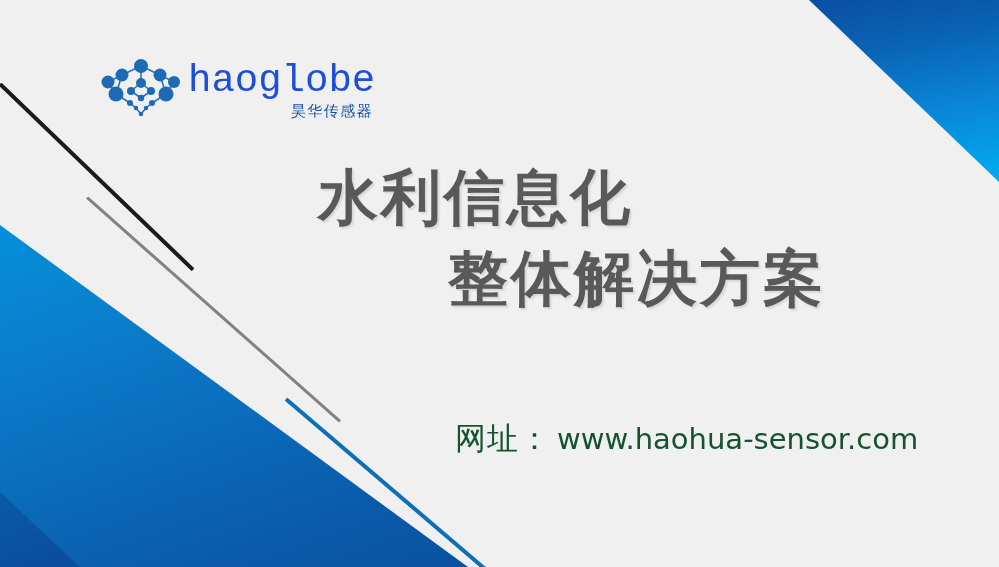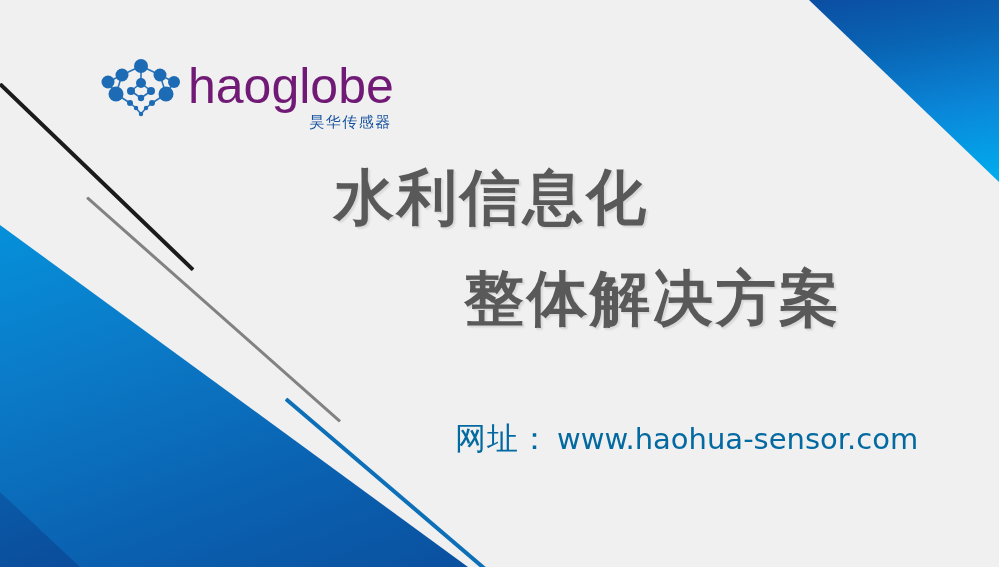--- a/index.html
+++ b/index.html
@@ -89,63 +89,63 @@
     flex: none;
   }
   .logo-text {
     margin-left: 6px;
     display: flex;
     flex-direction: column;
     align-items: flex-end;
     padding-top: 4px;
   }
   .logo-word {
-    font-family: Liberation Sans, sans-serif;
-    font-size: 50px;
+    font-family: Liberation Mono, monospace;
+    font-size: 39px;
     line-height: 0.98;
     letter-spacing: 0px;
     font-weight: 400;
-    color: #701a75;
+    color: #1d4ed8;
   }
   .logo-sub {
     font-family: "Liberation Sans", sans-serif;
     font-size: 15px;
     font-weight: normal;
     letter-spacing: 1.5px;
     color: #16519e;
     margin-top: 2px;
     margin-right: 2px;
   }
 
   
   .title-block {
     position: absolute;
-    left: 16px;
+    left: 0;
     top: 158px;
     width: 939px;
   }
   .title-line {
     font-family: "Liberation Sans", "DejaVu Sans", sans-serif;
     font-weight: bold;
     font-size: 60px;
     letter-spacing: 3px;
     color: #595959;
     text-shadow: 1px 1px 0 #d9d9d9, 2px 2px 2px rgba(0,0,0,0.10);
     white-space: nowrap;
   }
   .title-line-1 { padding-left: 318px; }
-  .title-line-2 { padding-left: 448px; margin-top: 20px; }
+  .title-line-2 { padding-left: 448px; }
 
   
   .website {
     position: absolute;
     left: 455px;
     top: 418px;
     font-size: 31px;
-    color: #0369a1;
+    color: #14532d;
     white-space: nowrap;
     display: flex;
     align-items: baseline;
   }
   .website-label {
     font-family: "Liberation Sans", "DejaVu Sans", sans-serif;
     letter-spacing: 1px;
   }
   .website-url {
     font-family: "DejaVu Sans", sans-serif;

